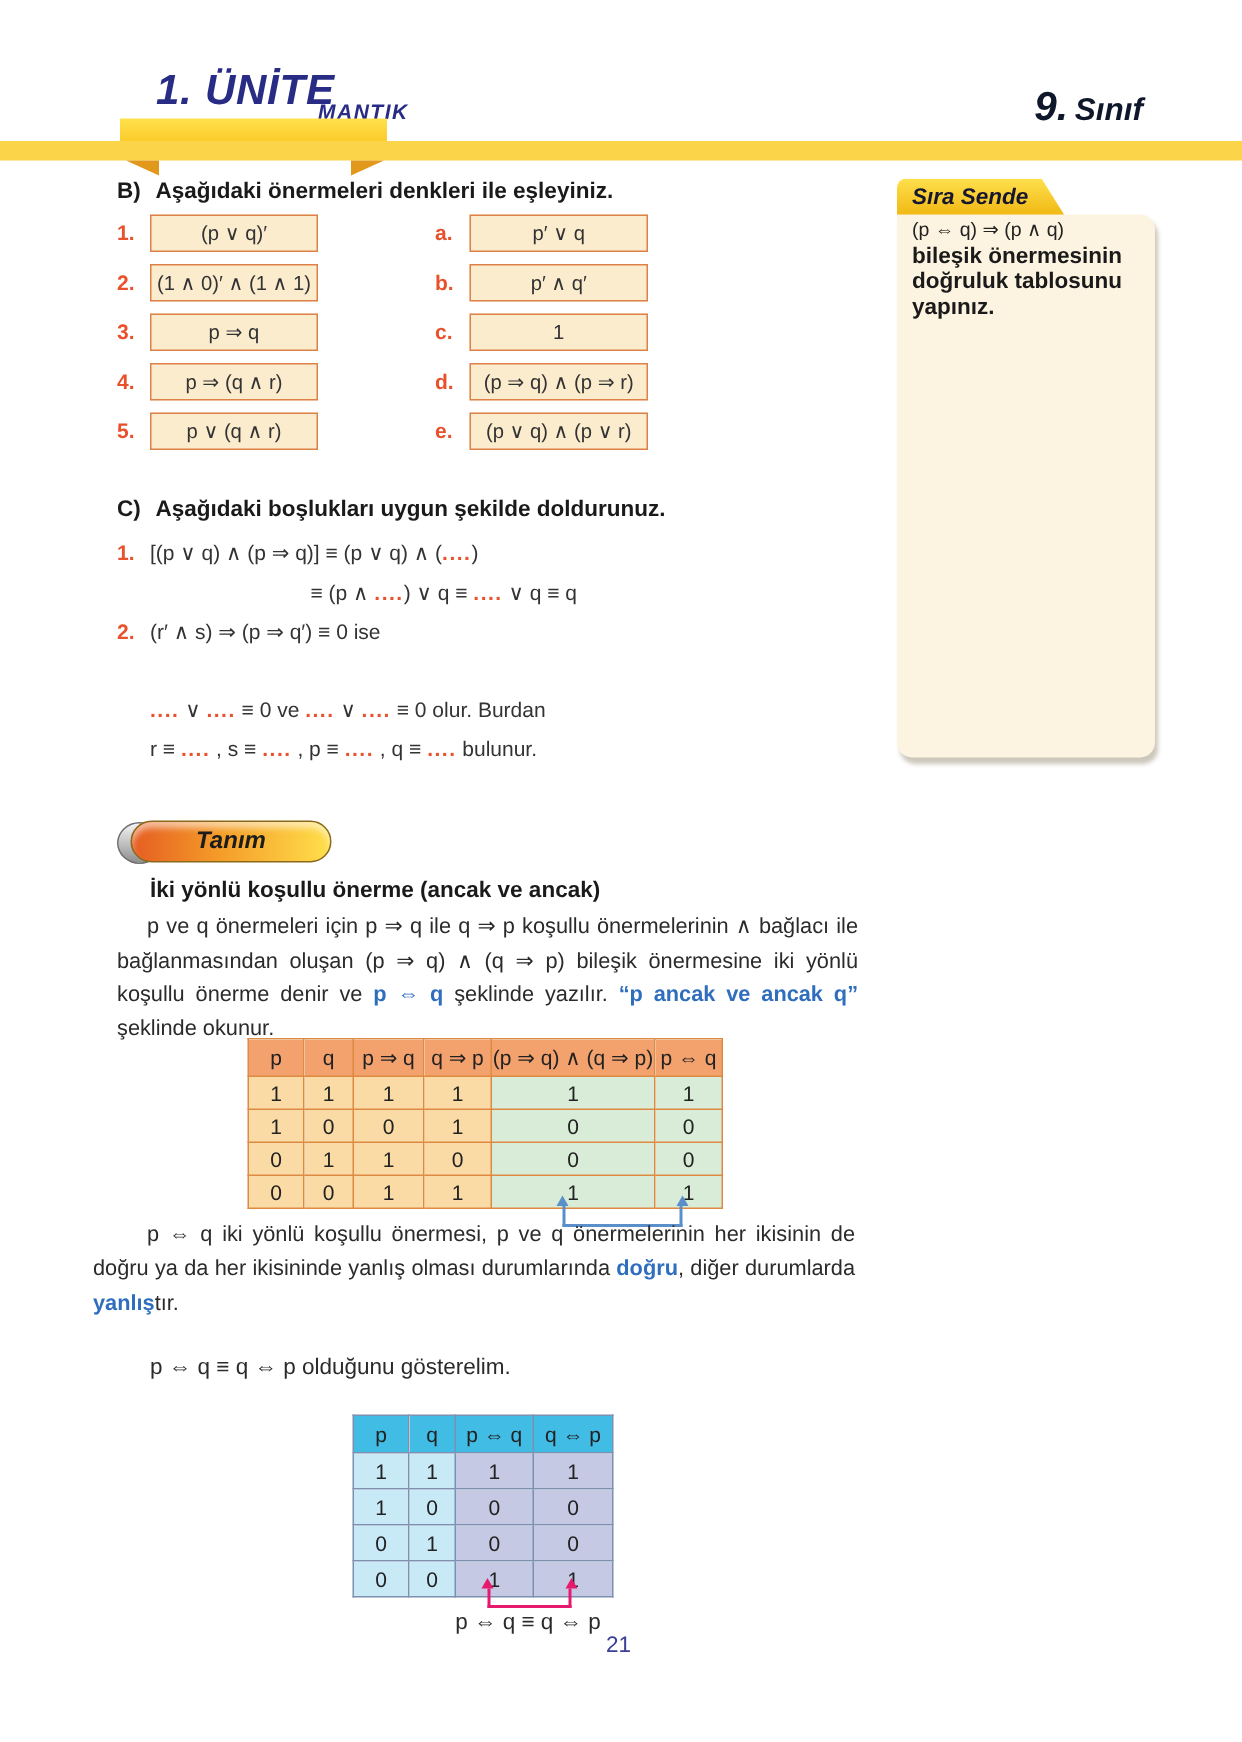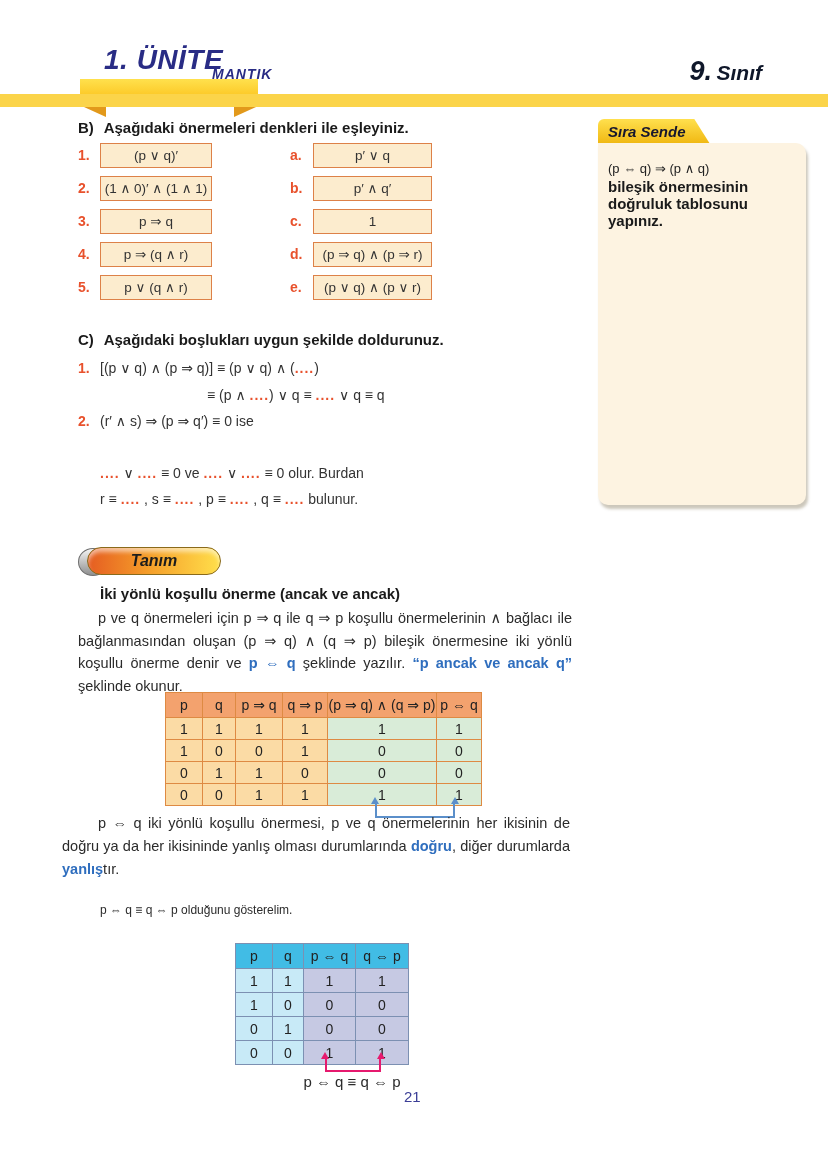--- a/index.html
+++ b/index.html
@@ -30,24 +30,24 @@
   .mbox-l { left:100px; width:110px; }
   .mbox-r { left:313px; width:117px; }
 
   
   .sira-tab { position:absolute; left:598px; top:119px; width:112px; height:25px;
               background:linear-gradient(180deg,#ffe04e,#f0b711);
               clip-path:polygon(0 0, 86% 0, 100% 100%, 0 100%);
               border-radius:6px 0 0 0;
               font-size:15px; font-style:italic; font-weight:bold; color:#16162e;
               line-height:25px; padding-left:10px; box-sizing:border-box; }
-  .sira-box { position:absolute; left:598px; top:143px; width:208px; height:362px;
+  .sira-box { position:absolute; left:598px; top:143px; width:172px; height:362px;
               background:#fdf3e1; border-radius:0 10px 10px 10px;
               box-shadow:2px 4px 3px rgba(110,95,60,0.35);
-              padding:18px 10px; box-sizing:border-box; }
+              padding:2px 10px; box-sizing:border-box; }
   .sira-formula { font-size:13px; color:#222; margin-bottom:2px; }
   .sira-text { font-size:15px; font-weight:bold; color:#1a1a1a; line-height:17px; }
 
   
   .c-line { position:absolute; font-size:14px; color:#333; white-space:nowrap; }
   .seg-dots { color:#e8512c; font-weight:bold; letter-spacing:1px; }
   .seg-blue { color:#2f6ebe; font-weight:bold; }
 
   
   .tanim-wrap { position:absolute; left:78px; top:547px; width:145px; height:44px; }
@@ -55,21 +55,21 @@
   .tanim-pill { position:absolute; left:9px; top:0; width:134px; height:28px; box-sizing:border-box;
                 background:linear-gradient(90deg,#e55d22,#f59d29 45%,#ffdf4b);
                 border:1px solid #8a6a1a; border-radius:14px;
                 box-shadow:inset 0 4px 4px rgba(255,255,255,0.55);
                 text-align:center; line-height:26px; font-size:16px; font-style:italic; font-weight:bold; color:#1c1c1c; }
 
   
   .def-title { position:absolute; left:100px; top:585px; font-size:15px; font-weight:bold; color:#1a1a1a; }
   .def-para  { position:absolute; left:78px; top:607px; width:494px; font-size:14.5px; color:#2b2b2b; line-height:22.5px; text-align:justify; text-indent:20px; }
   .para2     { position:absolute; left:62px; top:812px; width:508px; font-size:14.5px; color:#2b2b2b; line-height:23px; text-align:justify; text-indent:36px; }
-  .show-line { position:absolute; left:100px; top:903px; font-size:12px; color:#2b2b2b; }
+  .show-line { position:absolute; left:100px; top:903px; font-size:15px; color:#2b2b2b; }
 
   
   table.ttable { position:absolute; border-collapse:collapse; font-size:14px; color:#222; table-layout:fixed; }
   .ttable th, .ttable td { text-align:center; padding:0; overflow:hidden; }
   .t-orange { left:165px; top:692px; }
   .t-orange th, .t-orange td { border:1.6px solid #de8a43; }
   .t-orange th { background:#f3a26e; height:24px; font-weight:normal; }
   .t-orange td { background:#fbdba5; height:21px; }
   .t-orange td.hl { background:#d9ecd8; }
   .t-blue { left:235px; top:943px; }

